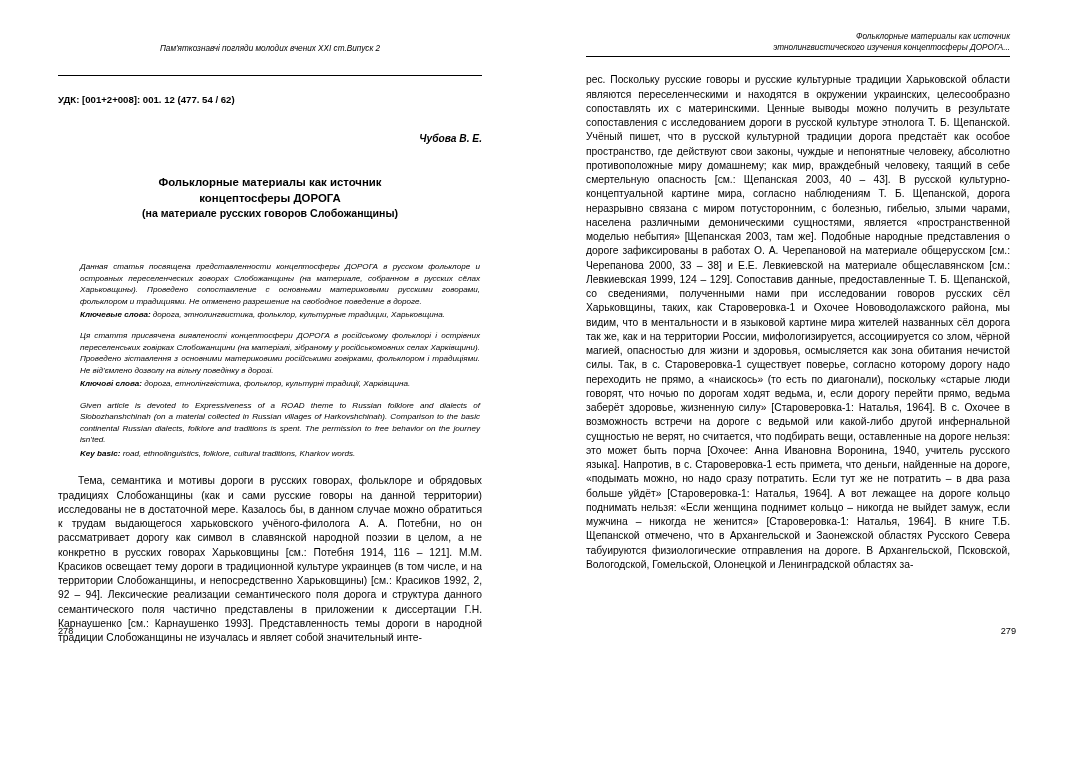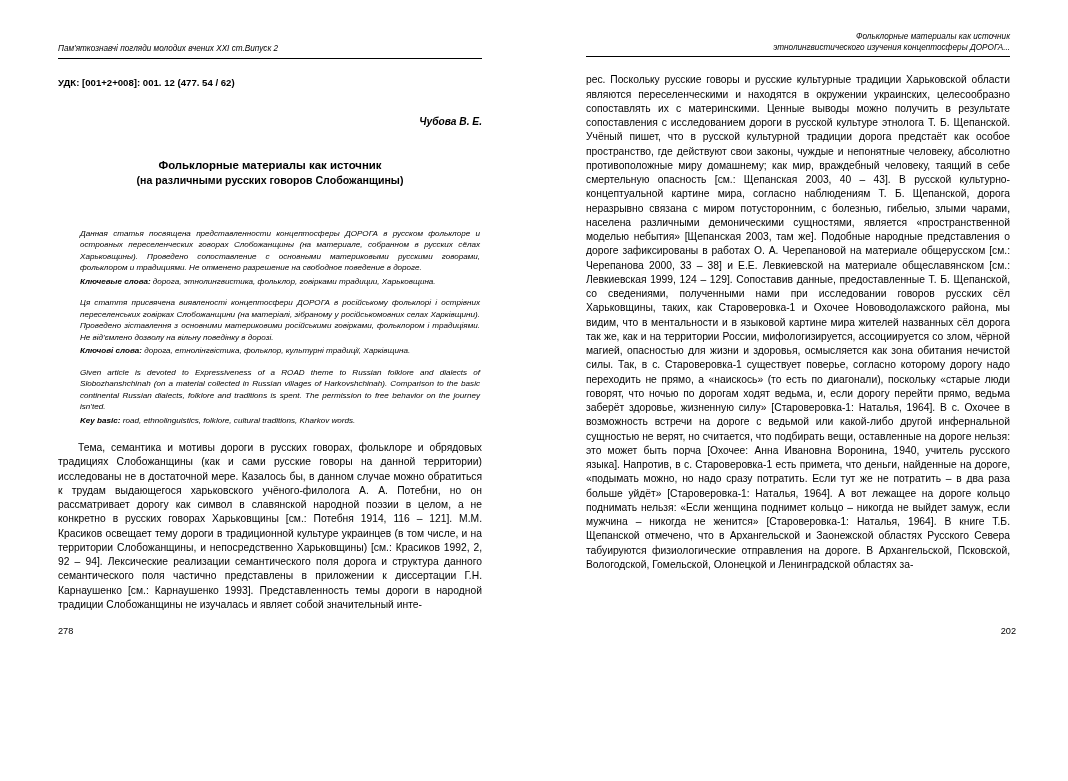--- a/index.html
+++ b/index.html
@@ -35,24 +35,24 @@
 
   
   .runhead {
     font-size: 8.2px;
     font-style: italic;
     font-family: "Liberation Sans", sans-serif;
     line-height: 1.3;
   }
   .runhead-left {
     display: flex;
-    justify-content: flex-start;
+    justify-content: center;
     align-items: flex-end;
     border-bottom: 1px solid #000;
-    padding-bottom: 3px;
+    padding-bottom: 20px;
   }
   .runhead-right {
     text-align: right;
     border-bottom: 1px solid #000;
     padding-bottom: 3px;
     margin-bottom: 16px;
   }
   .runhead-right div { display: block; }
 
   .udk {
@@ -134,27 +134,28 @@
       <span>Пам'яткознавчі погляди молодих вчених ХХІ ст.</span>
       <span>Випуск 2</span>
     </div>
 
     <div class="udk">УДК: [001+2+008]: 001. 12 (477. 54 / 62)</div>
 
     <div class="author">Чубова В. Е.</div>
 
     <div class="title">
       <div>Фольклорные материалы как источник</div>
-      <div class="sub">(на различными русских говоров Слобожанщины)</div>
+      <div>концептосферы ДОРОГА</div>
+      <div class="sub">(на материале русских говоров Слобожанщины)</div>
     </div>
 
     <div class="abstract">
       <p>Данная статья посвящена представленности концептосферы ДОРОГА в русском фольклоре и островных переселенческих говорах Слобожанщины (на материале, собранном в русских сёлах Харьковщины). Проведено сопоставление с основными материковыми русскими говорами, фольклором и традициями. Не отменено разрешение на свободное поведение в дороге.</p>
       <p style="margin-top:-8px;">
-        <span class="kw-label">Ключевые слова:</span><span> дорога, этнолингвистика, фольклор, говірками традиции, Харьковщина.</span>
+        <span class="kw-label">Ключевые слова:</span><span> дорога, этнолингвистика, фольклор, культурные традиции, Харьковщина.</span>
       </p>
       <p>Ця стаття присвячена виявленості концептосфери ДОРОГА в російському фольклорі і острівних переселенських говірках Слобожанщини (на матеріалі, зібраному у російськомовних селах Харківщини). Проведено зіставлення з основними материковими російськими говірками, фольклором і традиціями. Не від'ємлено дозволу на вільну поведінку в дорозі.</p>
       <p style="margin-top:-8px;">
         <span class="kw-label">Ключові слова:</span><span> дорога, етнолінгвістика, фольклор, культурні традиції, Харківщина.</span>
       </p>
       <p class="en">Given article is devoted to Expressiveness of a ROAD theme to Russian folklore and dialects of Slobozhanshchinah (on a material collected in Russian villages of Harkovshchinah). Comparison to the basic continental Russian dialects, folklore and traditions is spent. The permission to free behavior on the journey isn'ted.</p>
       <p style="margin-top:-8px;">
         <span class="kw-label">Key basic:</span><span> road, ethnolinguistics, folklore, cultural traditions, Kharkov words.</span>
       </p>
     </div>
@@ -169,16 +170,16 @@
   <div class="page page-right">
     <div class="runhead runhead-right">
       <div>Фольклорные материалы как источник</div>
       <div>этнолингвистического изучения концептосферы ДОРОГА...</div>
     </div>
 
     <div class="right-col">
       <p>рес. Поскольку русские говоры и русские культурные традиции Харьковской области являются переселенческими и находятся в окружении украинских, целесообразно сопоставлять их с материнскими. Ценные выводы можно получить в результате сопоставления с исследованием дороги в русской культуре этнолога Т. Б. Щепанской. Учёный пишет, что в русской культурной традиции дорога предстаёт как особое пространство, где действуют свои законы, чуждые и непонятные человеку, абсолютно противоположные миру домашнему; как мир, враждебный человеку, таящий в себе смертельную опасность [см.: Щепанская 2003, 40 – 43]. В русской культурно-концептуальной картине мира, согласно наблюдениям Т. Б. Щепанской, дорога неразрывно связана с миром потусторонним, с болезнью, гибелью, злыми чарами, населена различными демоническими сущностями, является «пространственной моделью небытия» [Щепанская 2003, там же]. Подобные народные представления о дороге зафиксированы в работах О. А. Черепановой на материале общерусском [см.: Черепанова 2000, 33 – 38] и Е.Е. Левкиевской на материале общеславянском [см.: Левкиевская 1999, 124 – 129]. Сопоставив данные, предоставленные Т. Б. Щепанской, со сведениями, полученными нами при исследовании говоров русских сёл Харьковщины, таких, как Староверовка-1 и Охочее Нововодолажского района, мы видим, что в ментальности и в языковой картине мира жителей названных сёл дорога так же, как и на территории России, мифологизируется, ассоциируется со злом, чёрной магией, опасностью для жизни и здоровья, осмысляется как зона обитания нечистой силы. Так, в с. Староверовка-1 существует поверье, согласно которому дорогу надо переходить не прямо, а «наискось» (то есть по диагонали), поскольку «старые люди говорят, что ночью по дорогам ходят ведьма, и, если дорогу перейти прямо, ведьма заберёт здоровье, жизненную силу» [Староверовка-1: Наталья, 1964]. В с. Охочее в возможность встречи на дороге с ведьмой или какой-либо другой инфернальной сущностью не верят, но считается, что подбирать вещи, оставленные на дороге нельзя: это может быть порча [Охочее: Анна Ивановна Воронина, 1940, учитель русского языка]. Напротив, в с. Староверовка-1 есть примета, что деньги, найденные на дороге, «подымать можно, но надо сразу потратить. Если тут же не потратить – в два раза больше уйдёт» [Староверовка-1: Наталья, 1964]. А вот лежащее на дороге кольцо поднимать нельзя: «Если женщина поднимет кольцо – никогда не выйдет замуж, если мужчина – никогда не женится» [Староверовка-1: Наталья, 1964]. В книге Т.Б. Щепанской отмечено, что в Архангельской и Заонежской областях Русского Севера табуируются физиологические отправления на дороге. В Архангельской, Псковской, Вологодской, Гомельской, Олонецкой и Ленинградской областях за-</p>
     </div>
 
-    <div class="folio folio-right">202</div>
+    <div class="folio folio-right">279</div>
   </div>
 
 </div>
 
 </body></html>

